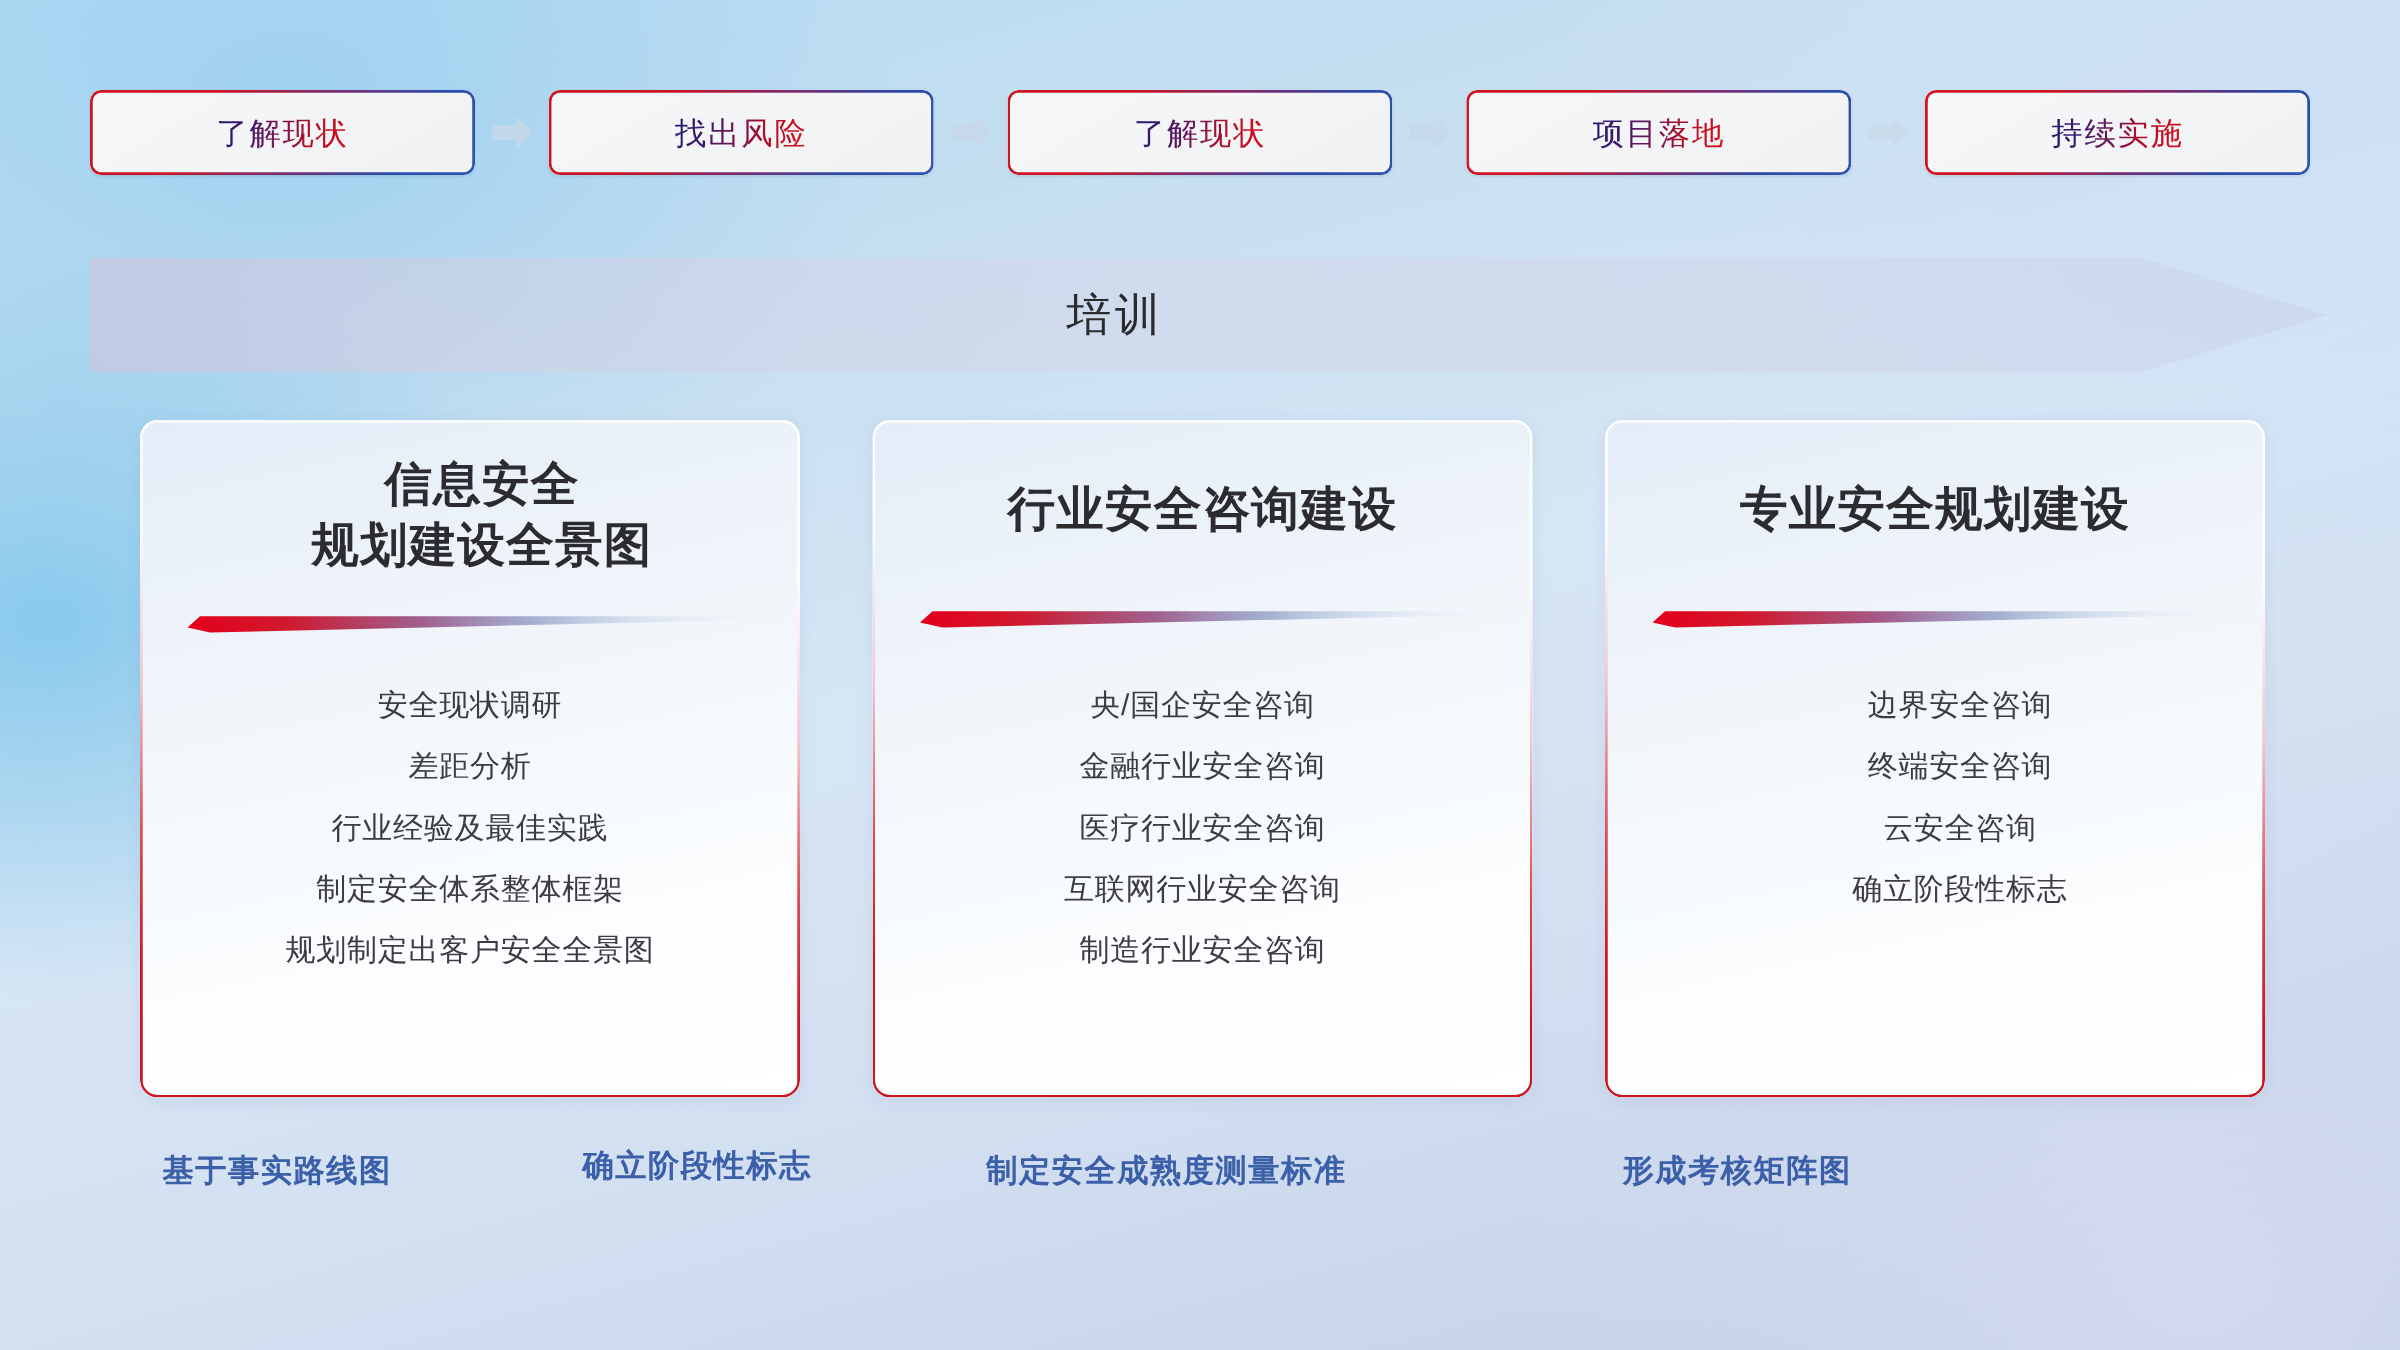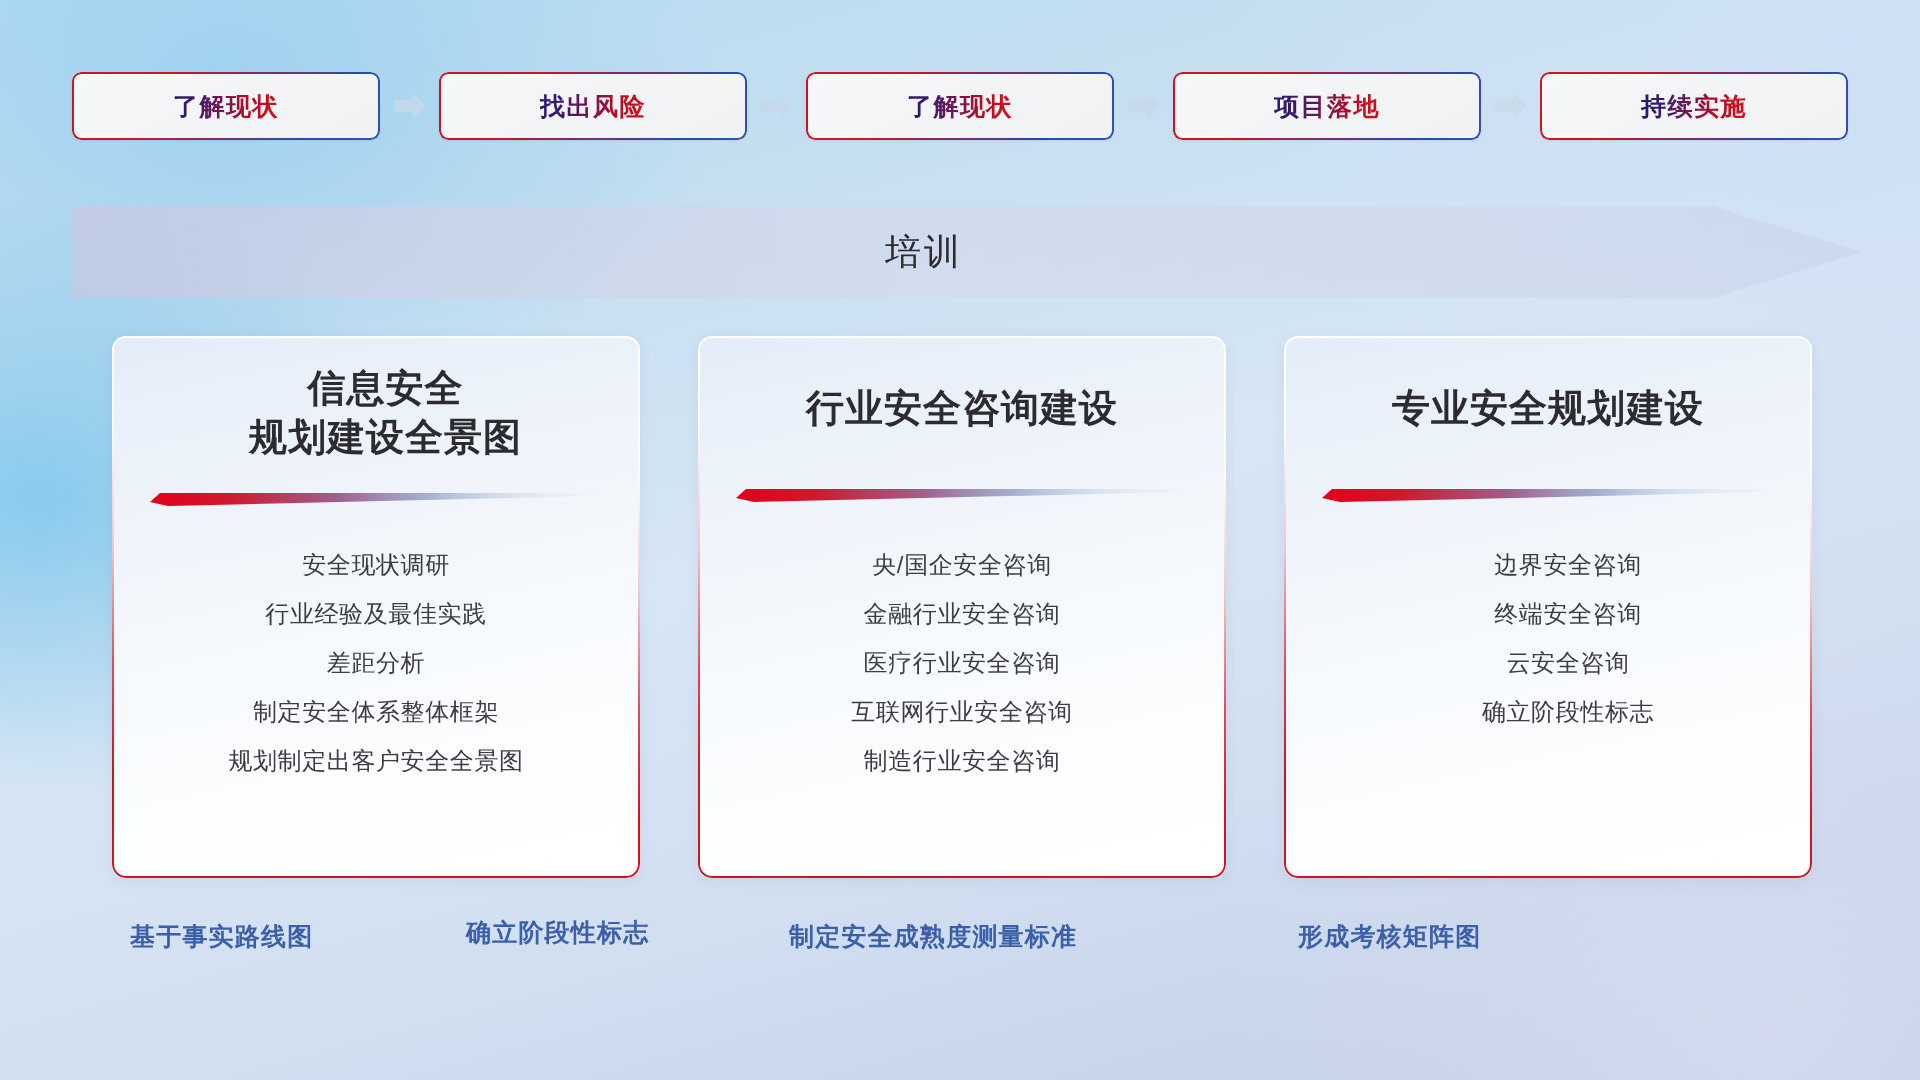--- a/index.html
+++ b/index.html
@@ -57,21 +57,21 @@
     background: linear-gradient(125deg, #cf1421 0%, #cf1421 28%, #7d2c6e 55%, #2a4aa8 80%, #2f55b0 100%);
     -webkit-mask: linear-gradient(#000 0 0) content-box, linear-gradient(#000 0 0);
     -webkit-mask-composite: xor;
     mask: linear-gradient(#000 0 0) content-box, linear-gradient(#000 0 0);
     mask-composite: exclude;
     pointer-events: none;
   }
   .step-label {
     position: relative;
     font-size: 25px;
-    font-weight: 700;
+    font-weight: 400;
     letter-spacing: 1.5px;
     background: linear-gradient(100deg, #23176e 0%, #3a1a6d 22%, #7a1450 48%, #b50d23 70%, #d6101f 100%);
     -webkit-background-clip: text;
     background-clip: text;
     color: transparent;
     white-space: nowrap;
   }
 
   .step-arrow {
     width: 34px;
@@ -96,21 +96,20 @@
     top: 0;
     width: 1640px;
     height: 92px;
     display: flex;
     align-items: center;
     justify-content: center;
     font-size: 36px;
     font-weight: 400;
     color: #2b2b2e;
     letter-spacing: 3px;
-    padding-left: 32px;
   }
 
   
   #cards {
     position: absolute;
     top: 336px;
     left: 112px;
     width: 1700px;
     height: 542px;
     display: flex;
@@ -278,22 +277,22 @@
               <stop offset="62%" stop-color="#6f7fb4" stop-opacity="0.58"></stop>
               <stop offset="82%" stop-color="#a8bcd8" stop-opacity="0.30"></stop>
               <stop offset="100%" stop-color="#c9d8e8" stop-opacity="0.04"></stop>
             </linearGradient>
           </defs>
           <path d="M4 12 L14 3 H452 L452 6 L22 16 Z" fill="url(#divGrad1)"></path>
         </svg>
       </div>
       <div class="card-list" style="top:217px;">
         <div class="li">安全现状调研</div>
+        <div class="li">差距分析</div>
         <div class="li">行业经验及最佳实践</div>
-        <div class="li">差距分析</div>
         <div class="li">制定安全体系整体框架</div>
         <div class="li">规划制定出客户安全全景图</div>
       </div>
     </div>
 
     <div class="card one-line">
       <div class="card-title">行业安全咨询建设</div>
       <div class="card-divider" style="top:150px;">
         <svg viewBox="0 0 452 18" preserveAspectRatio="none" xmlns="http://www.w3.org/2000/svg">
           <defs>

